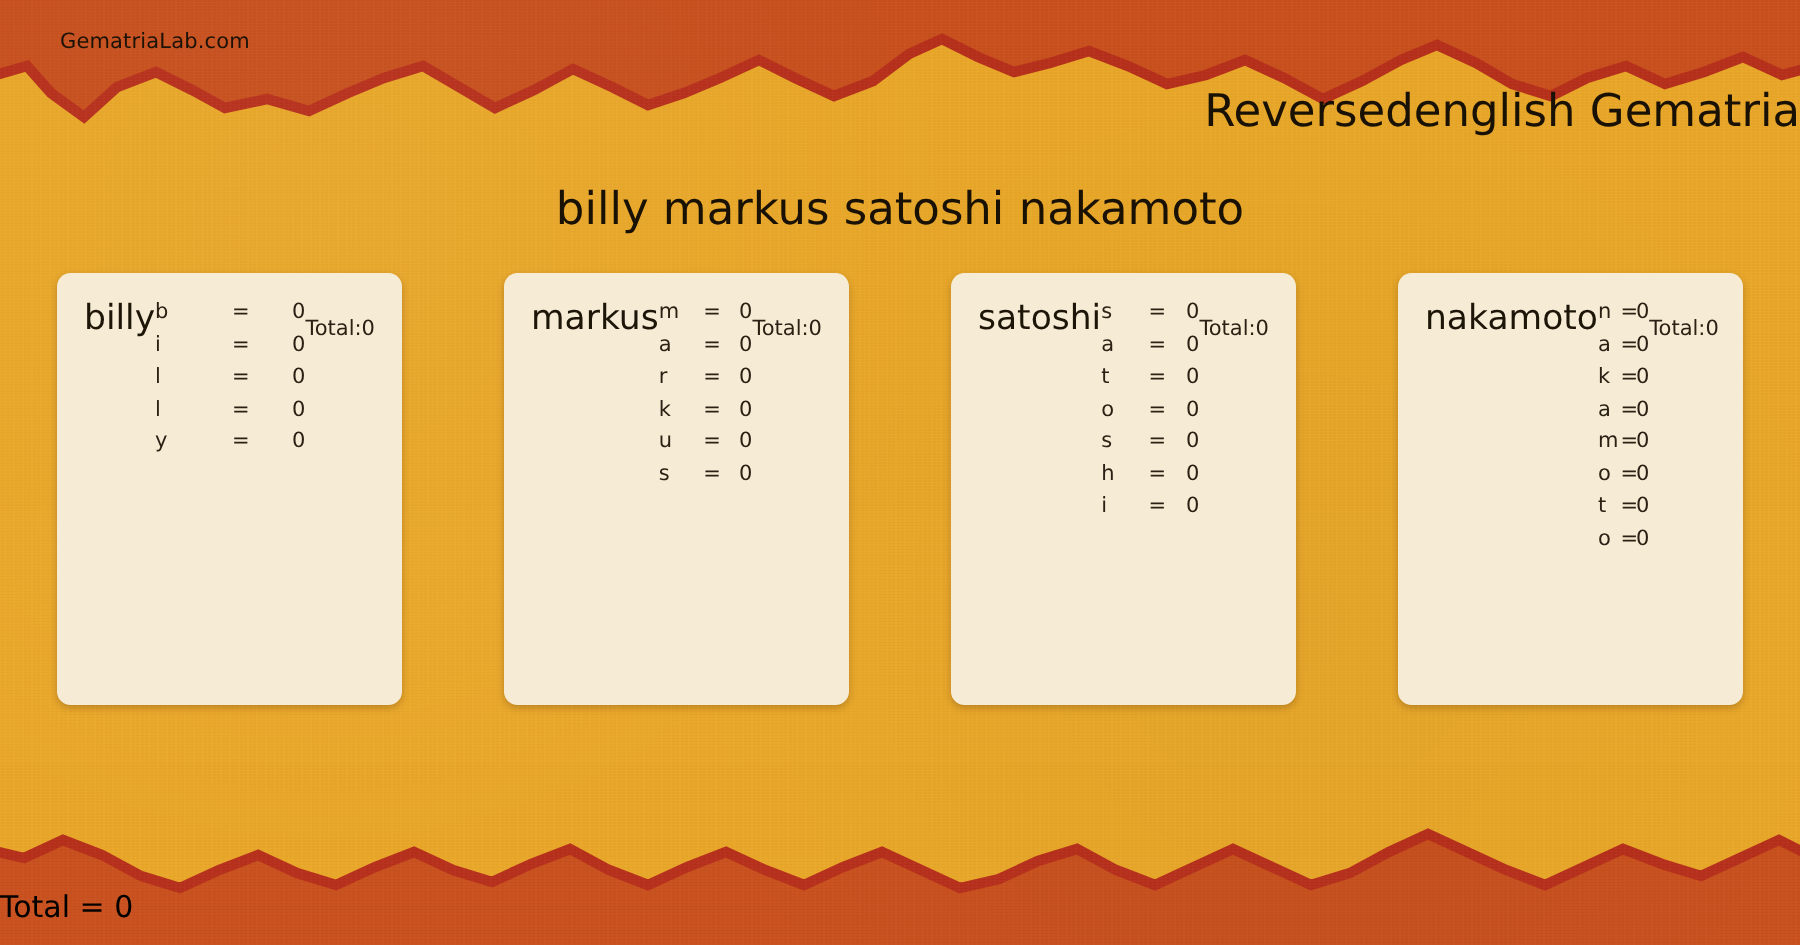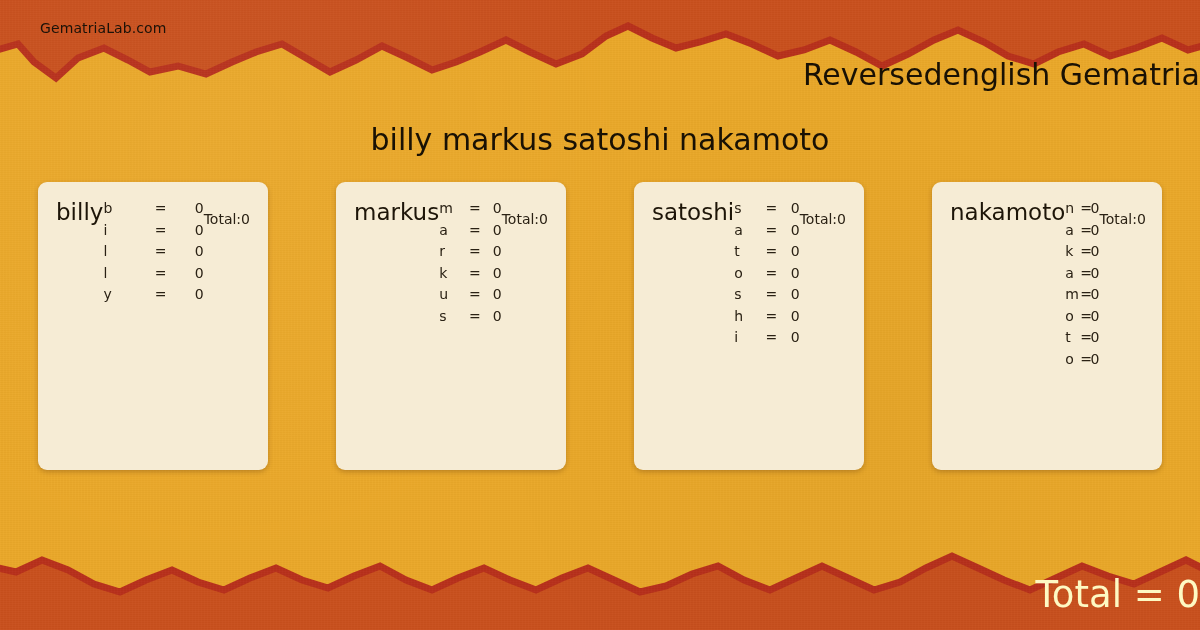--- a/index.html
+++ b/index.html
@@ -150,23 +150,23 @@
     color: #2a2114;
     padding-top: 11px;
   }
 
   
   .grand-total {
     position: absolute;
     bottom: 14px;
     left: 0;
     width: 1200px;
-    text-align: right;
-    font-size: 37px;
-    color: #fef9c3;
+    text-align: left;
+    font-size: 20px;
+    color: #000000;
     z-index: 6;
   }
 </style>
 </head>
 <body>
 
 <div id="poster">
 
   <div class="bg-top"></div>
   <div class="bg-bottom"></div>

